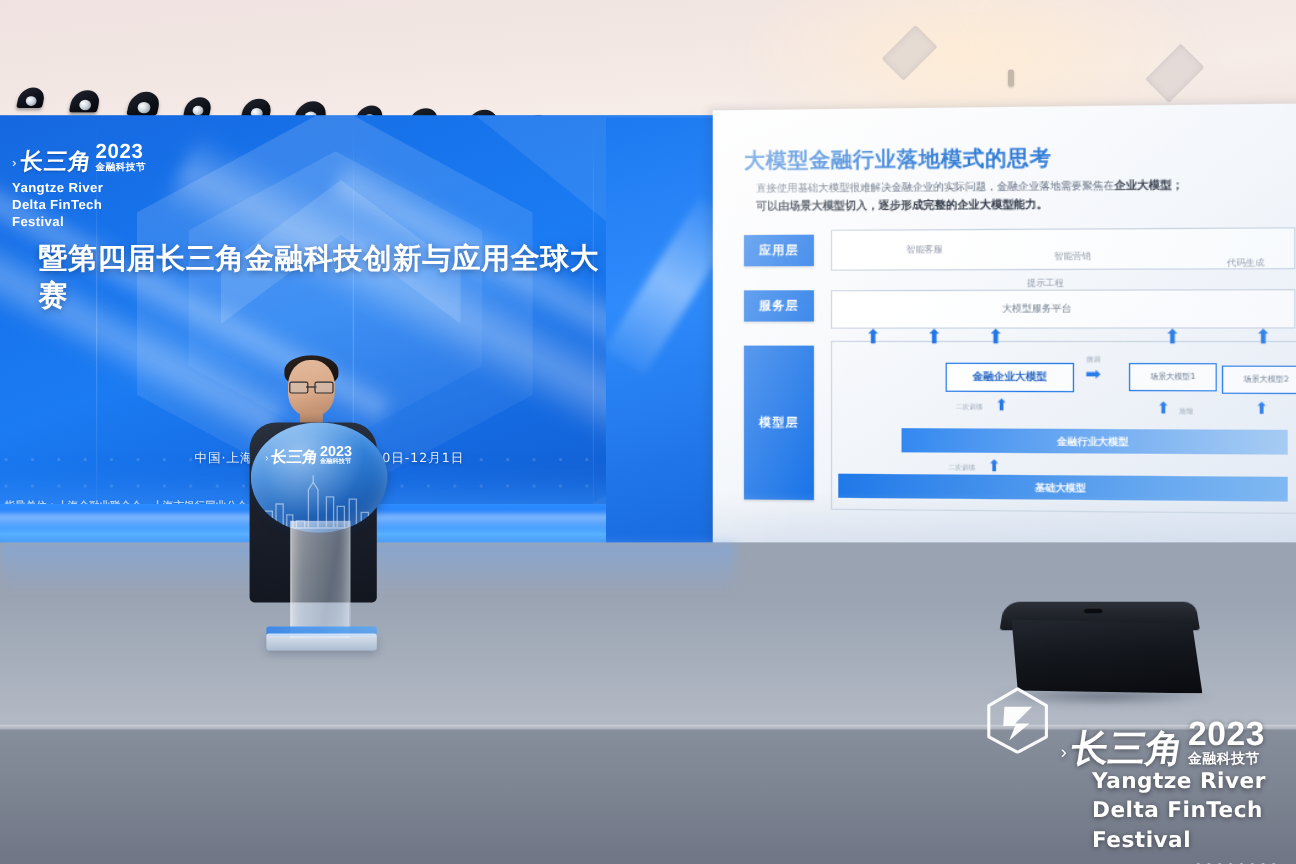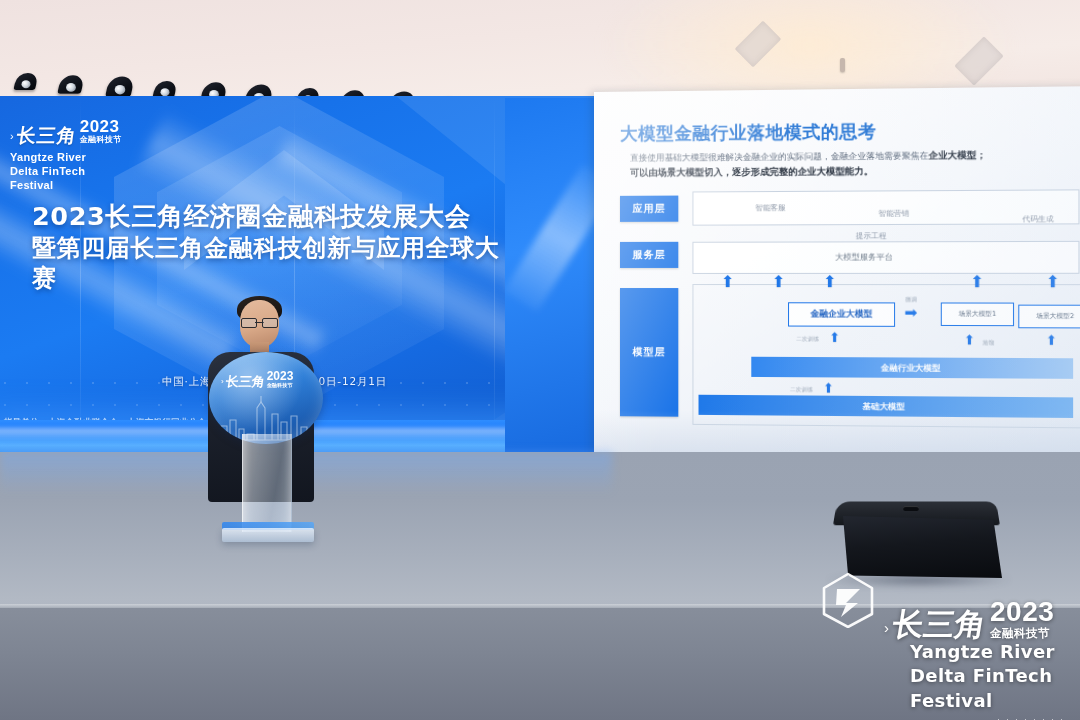--- a/index.html
+++ b/index.html
@@ -508,21 +508,20 @@
         </span>
       </div>
       <div class="fl-en">
         <div>Yangtze River</div>
         <div>Delta FinTech</div>
         <div>Festival</div>
       </div>
     </div>
 
     <div class="m-title">
-      <div class="l1">2023长三角经济圈金融科技发展大会</div>
       <div class="l2">暨第四届长三角金融科技创新与应用全球大赛</div>
     </div>
 
     <div class="m-date">
       <span>中国·上海</span>
       <span class="sep"></span>
       <span>2023年11月30日-12月1日</span>
     </div>
 
     <div class="orgs">

